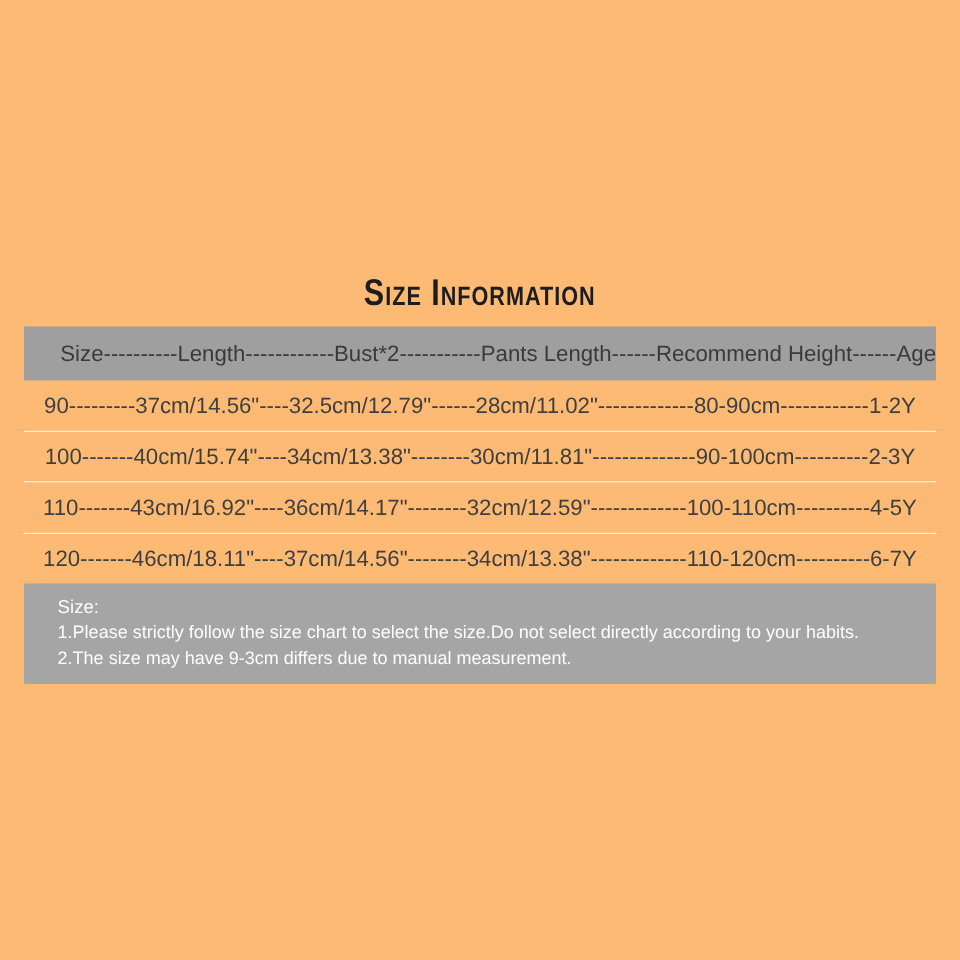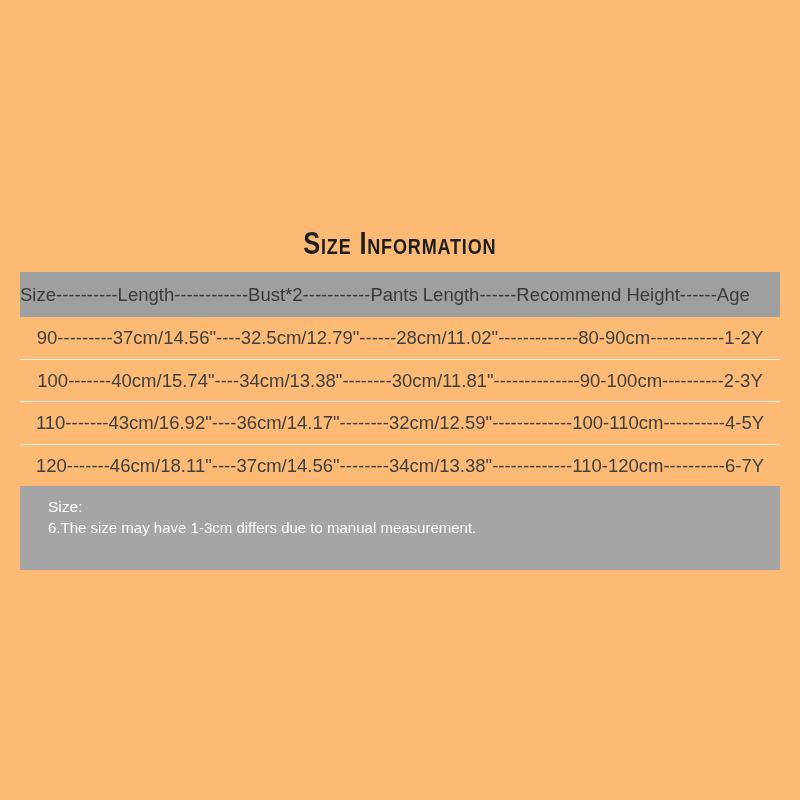--- a/index.html
+++ b/index.html
@@ -25,21 +25,21 @@
     transform:scaleX(0.82);
   }
   .header-bar {
     position:absolute;
     left:20px; top:272px;
     width:760px; height:45px;
     background:#9f9f9f;
     color:#3a3a3a;
     font-size:18.5px;
     line-height:45px;
-    text-align:left;
+    text-align:right;
     white-space:nowrap;
     overflow:hidden;
   }
   .rows {
     position:absolute;
     left:20px; top:317px;
     width:760px;
   }
   .size-row {
     height:41.5px;
@@ -78,16 +78,17 @@
 
   <div class="rows">
     <div class="size-row">90---------37cm/14.56"----32.5cm/12.79"------28cm/11.02"-------------80-90cm------------1-2Y</div>
     <div class="size-row">100-------40cm/15.74"----34cm/13.38"--------30cm/11.81"--------------90-100cm----------2-3Y</div>
     <div class="size-row">110-------43cm/16.92"----36cm/14.17"--------32cm/12.59"-------------100-110cm----------4-5Y</div>
     <div class="size-row">120-------46cm/18.11"----37cm/14.56"--------34cm/13.38"-------------110-120cm----------6-7Y</div>
   </div>
 
   <div class="note-bar">
     <div class="note-heading">Size:</div>
-    <div class="note-line">6.The size may have 1-3cm differs due to manual measurement.</div>
+    <div class="note-line">1.Please strictly follow the size chart to select the size.Do not select directly according to your habits.</div>
+    <div class="note-line">2.The size may have 9-3cm differs due to manual measurement.</div>
   </div>
 
 </div>
 
 </body></html>

